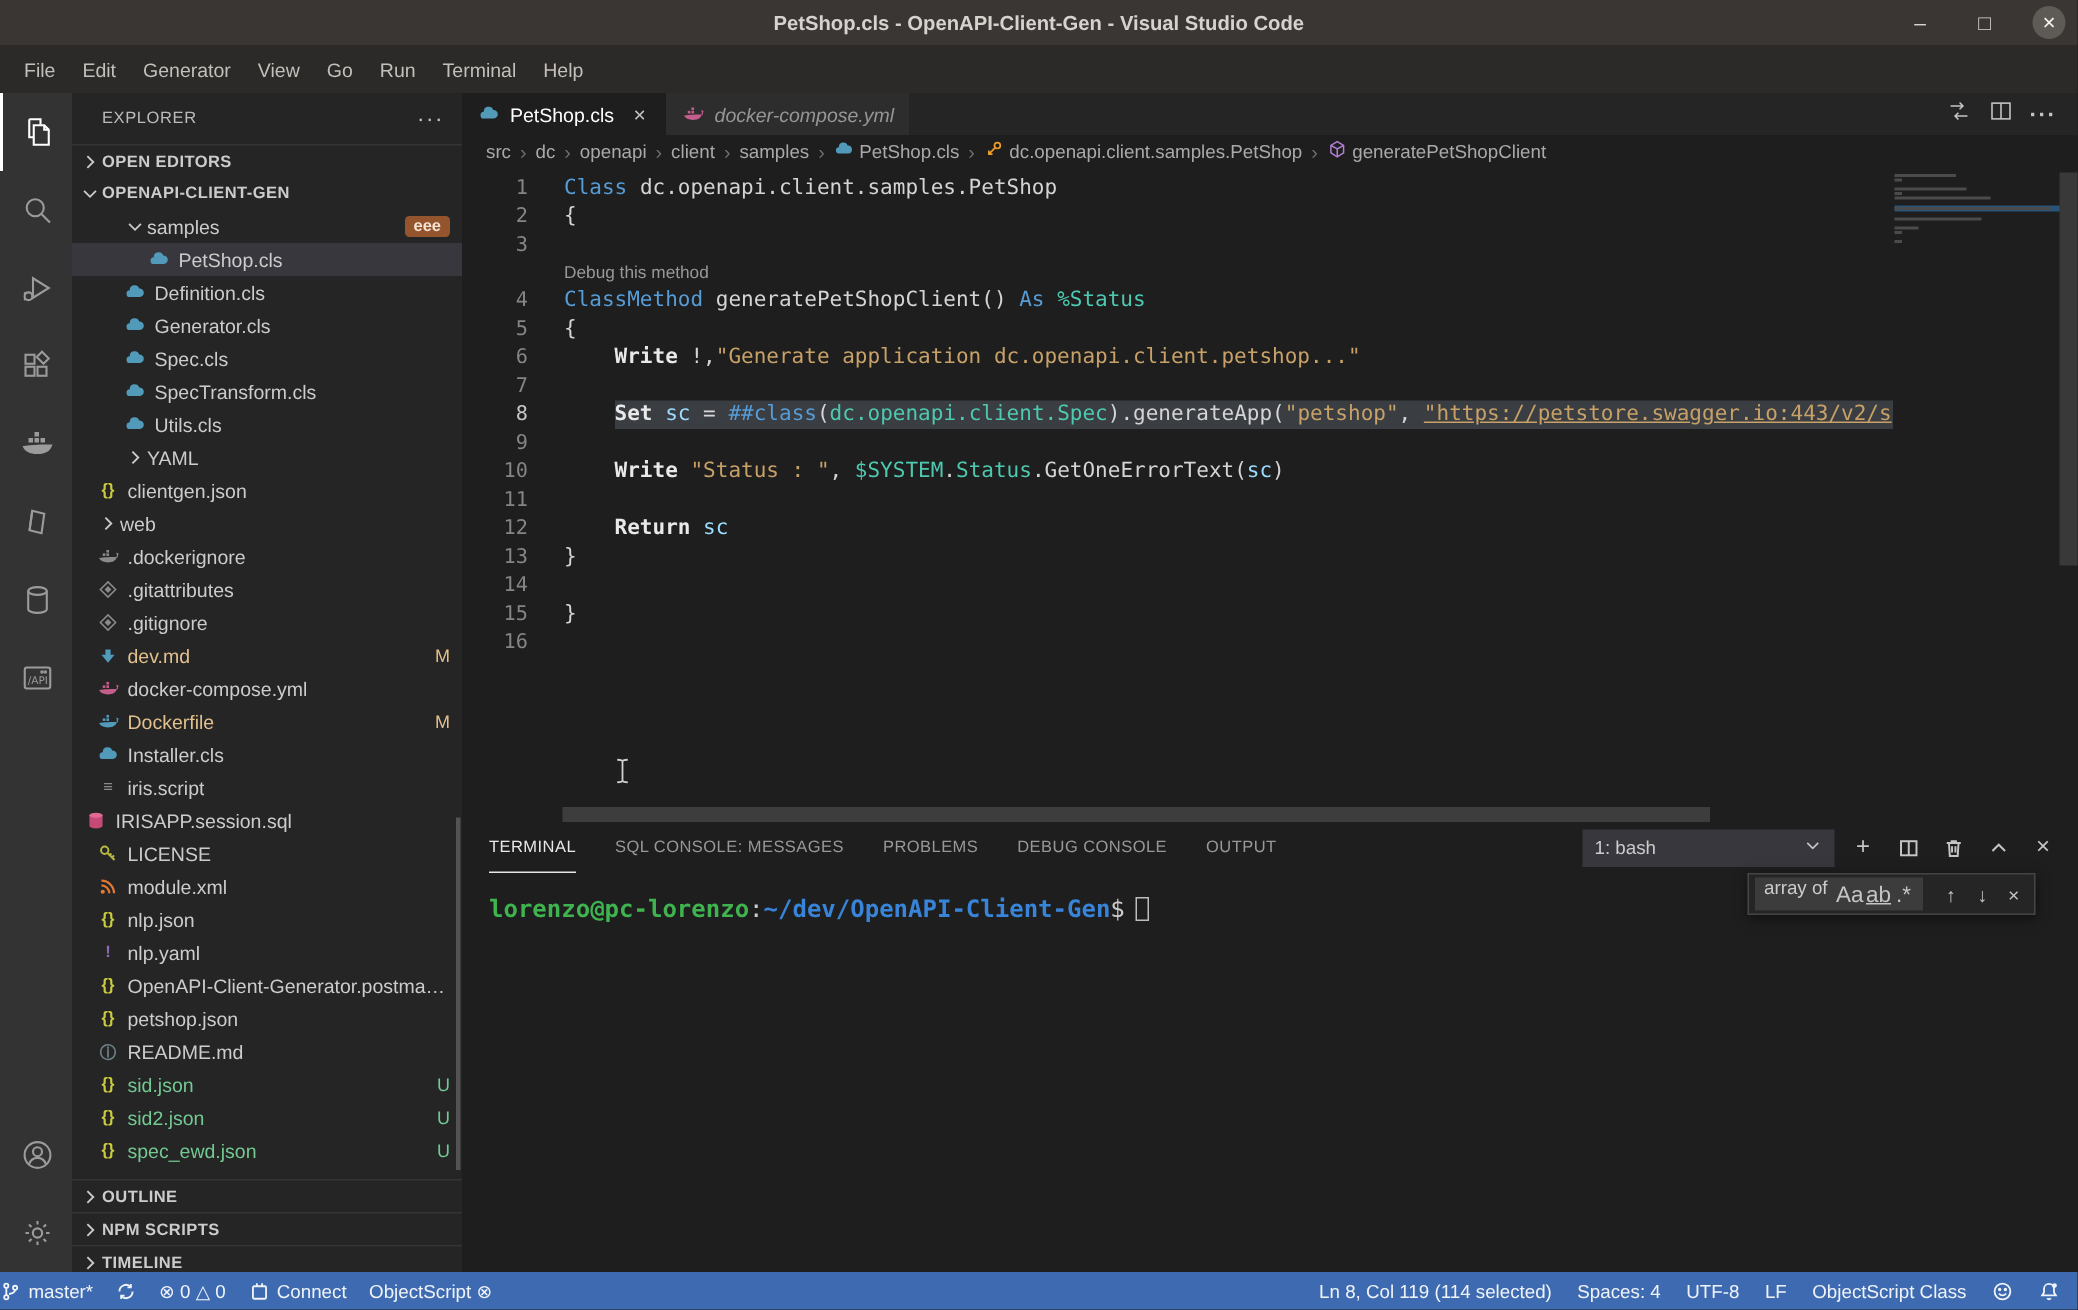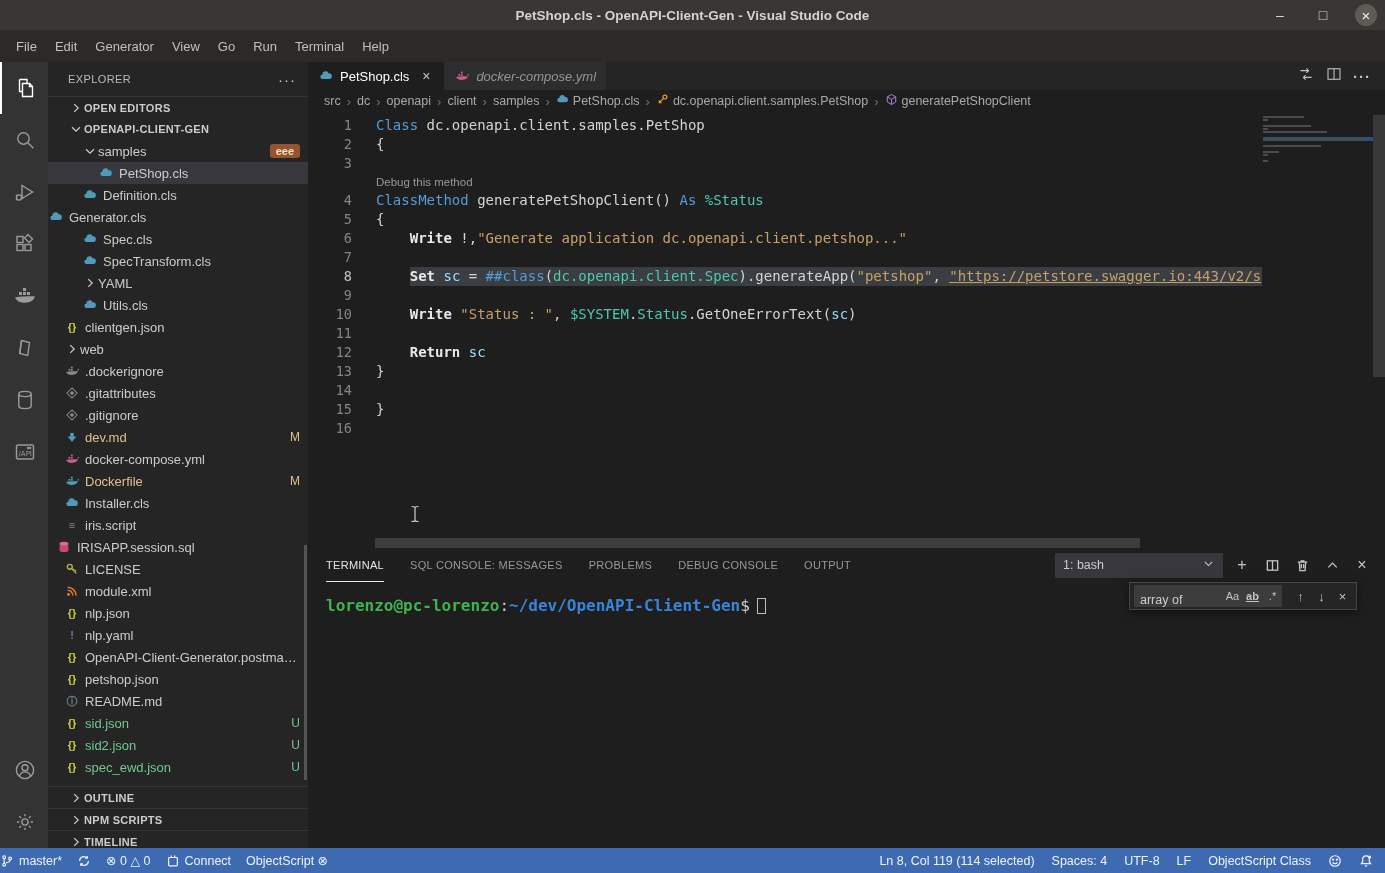--- a/index.html
+++ b/index.html
@@ -29,21 +29,21 @@
     color:#9b9b9b; border-left:2px solid transparent; }
   .act-item.active { color:#ffffff; border-left:2px solid #ffffff; }
   .act-item svg { width:24px; height:24px; }
   #act-bottom { margin-top:auto; }
 
   
   #sidebar { position:absolute; left:48px; top:0; width:260px; height:100%; background:#252526; overflow:hidden; }
   #sidebar-header { height:34px; display:flex; align-items:center; padding:0 12px 0 20px; }
   #sidebar-title { color:#bbbbbb; font-size:11px; letter-spacing:.4px; }
   #sidebar-actions { margin-left:auto; color:#c5c5c5; font-size:15px; letter-spacing:1px; }
-  .section-row { height:22px; display:flex; align-items:center; padding-left:20px; color:#cccccc;
+  .section-row { height:22px; display:flex; align-items:center; padding-left:4px; color:#cccccc;
     font-size:11px; font-weight:bold; letter-spacing:.3px; }
   .section-row.bordered { border-top:1px solid rgba(128,128,128,.18); }
   .tw { width:16px; height:16px; display:inline-flex; align-items:center; justify-content:center; color:#cccccc; flex:none; }
   .tw svg { width:14px; height:14px; }
   .tree-row { height:22px; display:flex; align-items:center; color:#cccccc; font-size:13px; padding-right:8px; position:relative; }
   .tree-row.selected { background:#37373d; }
   .ticon { width:16px; height:16px; margin-right:5px; display:inline-flex; align-items:center; justify-content:center; flex:none; font-size:11px; font-weight:bold; }
   .ticon svg { width:14px; height:14px; }
   .tlabel { white-space:nowrap; overflow:hidden; text-overflow:ellipsis; }
   .tlabel.mod { color:#e2c08d; } .tlabel.untracked { color:#73c991; }
@@ -103,25 +103,25 @@
   #panel-controls { margin-left:auto; display:flex; align-items:center; gap:8px; }
   #shell-select { width:168px; height:25px; background:#37373d; color:#cccccc; font-size:12.5px;
     display:flex; align-items:center; padding:0 8px; }
   #shell-select .sel-chevron { margin-left:auto; }
   #shell-select svg { width:13px; height:13px; color:#c5c5c5; }
   .panel-btn { width:22px; height:22px; display:flex; align-items:center; justify-content:center; color:#c5c5c5; font-size:16px; }
   .panel-btn svg { width:15px; height:15px; }
 
   #find-widget { position:absolute; top:34px; right:28px; height:28px; background:#252526; border:1px solid #454545;
     box-shadow:0 2px 8px rgba(0,0,0,.5); display:flex; align-items:center; padding:0 4px; gap:2px; }
-  #find-input { width:148px; height:22px; background:#3c3c3c; color:#cccccc; font-size:12.5px;
-    display:flex; align-items:flex-end; padding-left:6px; }
+  #find-input { width:112px; height:22px; background:#3c3c3c; color:#cccccc; font-size:12.5px;
+    display:flex; align-items:flex-start; padding-left:6px; }
   #find-toggles { display:flex; gap:3px; margin-left:-60px; margin-right:8px; }
-  .find-toggle { color:#c5c5c5; font-size:11px; width:17px; text-align:center; }
-  .find-toggle.ww { text-decoration:underline;font-weight:bold; }
+  .find-toggle { color:#c5c5c5; font-size:15px; width:17px; }
+  .find-toggle.ww { text-decoration:underline; }
   .find-nav { color:#c5c5c5; font-size:13px; width:19px; text-align:center; }
 
   #terminal-body { position:absolute; left:18px; top:48px; font-family:"DejaVu Sans Mono",monospace;
     font-size:16px; font-weight:bold; display:flex; align-items:center; }
   .tp-green { color:#3fb34f; } .tp-blue { color:#3884d8; } .tp-plain { color:#cccccc; font-weight:normal; }
   #term-cursor { display:inline-block; width:9px; height:16px; border:1px solid #bdbdbd; margin-left:7px; }
 
   
   #statusbar { position:absolute; left:0; top:848px; width:1385px; height:25px; background:#3d6ab1;
     display:flex; align-items:center; color:#eff3f8; font-size:12.5px; }
@@ -271,21 +271,21 @@
           <span class="tlabel">PetShop.cls</span>
         </div>
         <div class="tree-row" style="padding-left: 34px;">
           <span class="ticon">
             <svg viewBox="0 0 16 16">
               <path d="M4.3 11.5a2.6 2.6 0 0 1-.3-5.2A3.7 3.7 0 0 1 11.2 5 3.2 3.2 0 0 1 11.7 11.5z" fill="#519aba"></path>
             </svg>
           </span>
           <span class="tlabel">Definition.cls</span>
         </div>
-        <div class="tree-row" style="">
+        <div class="tree-row" style="padding-left: 34px;">
           <span class="ticon">
             <svg viewBox="0 0 16 16">
               <path d="M4.3 11.5a2.6 2.6 0 0 1-.3-5.2A3.7 3.7 0 0 1 11.2 5 3.2 3.2 0 0 1 11.7 11.5z" fill="#519aba"></path>
             </svg>
           </span>
           <span class="tlabel">Generator.cls</span>
         </div>
         <div class="tree-row" style="padding-left: 34px;">
           <span class="ticon">
             <svg viewBox="0 0 16 16">
@@ -294,36 +294,36 @@
           </span>
           <span class="tlabel">Spec.cls</span>
         </div>
         <div class="tree-row" style="padding-left: 34px;">
           <span class="ticon">
             <svg viewBox="0 0 16 16">
               <path d="M4.3 11.5a2.6 2.6 0 0 1-.3-5.2A3.7 3.7 0 0 1 11.2 5 3.2 3.2 0 0 1 11.7 11.5z" fill="#519aba"></path>
             </svg>
           </span>
           <span class="tlabel">SpecTransform.cls</span>
+        </div>
+        <div class="tree-row" style="padding-left: 34px;">
+          <span class="ticon">
+            <svg viewBox="0 0 16 16">
+              <path d="M4.3 11.5a2.6 2.6 0 0 1-.3-5.2A3.7 3.7 0 0 1 11.2 5 3.2 3.2 0 0 1 11.7 11.5z" fill="#519aba"></path>
+            </svg>
+          </span>
+          <span class="tlabel">Utils.cls</span>
         </div>
         <div class="tree-row" style="padding-left: 34px;">
           <span class="tw">
             <svg viewBox="0 0 16 16" fill="none" stroke="currentColor" stroke-width="1.4">
               <path d="M6 3.5L10.5 8 6 12.5"></path>
             </svg>
           </span>
           <span class="tlabel">YAML</span>
-        </div>
-        <div class="tree-row" style="padding-left: 34px;">
-          <span class="ticon">
-            <svg viewBox="0 0 16 16">
-              <path d="M4.3 11.5a2.6 2.6 0 0 1-.3-5.2A3.7 3.7 0 0 1 11.2 5 3.2 3.2 0 0 1 11.7 11.5z" fill="#519aba"></path>
-            </svg>
-          </span>
-          <span class="tlabel">Utils.cls</span>
         </div>
         <div class="tree-row" style="padding-left: 16px;">
           <span class="ticon" style="color: rgb(203, 203, 65);">{}</span>
           <span class="tlabel">clientgen.json</span>
         </div>
         <div class="tree-row" style="padding-left: 16px;">
           <span class="tw">
             <svg viewBox="0 0 16 16" fill="none" stroke="currentColor" stroke-width="1.4">
               <path d="M6 3.5L10.5 8 6 12.5"></path>
             </svg>

